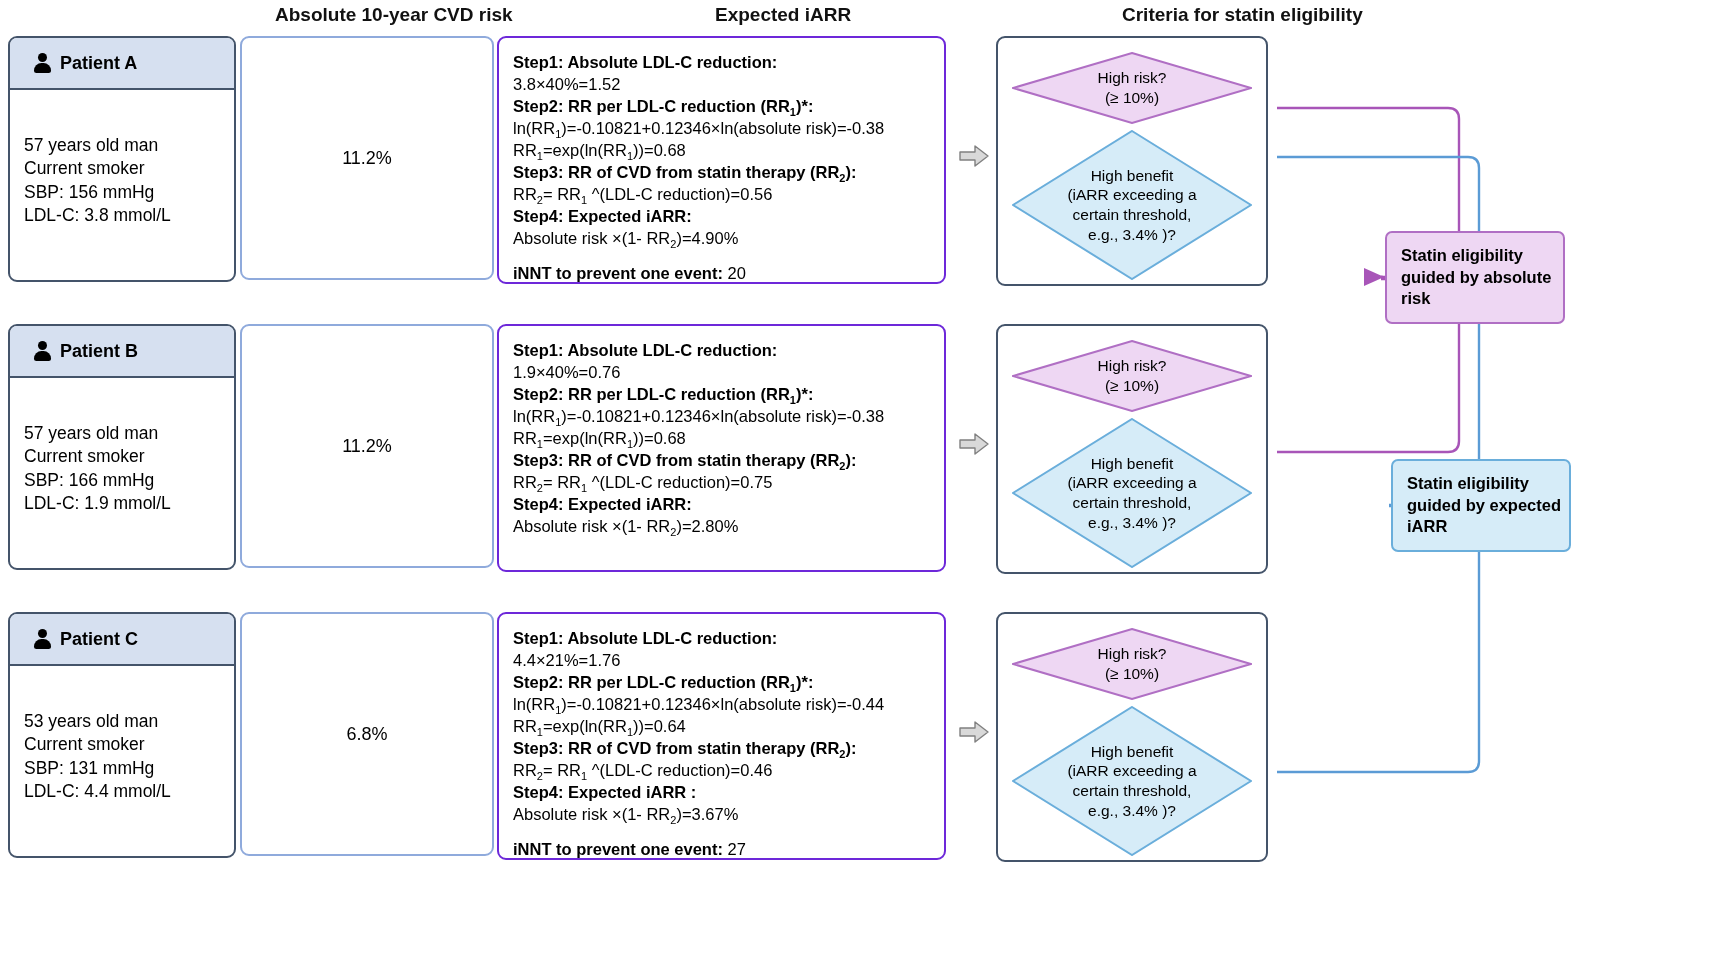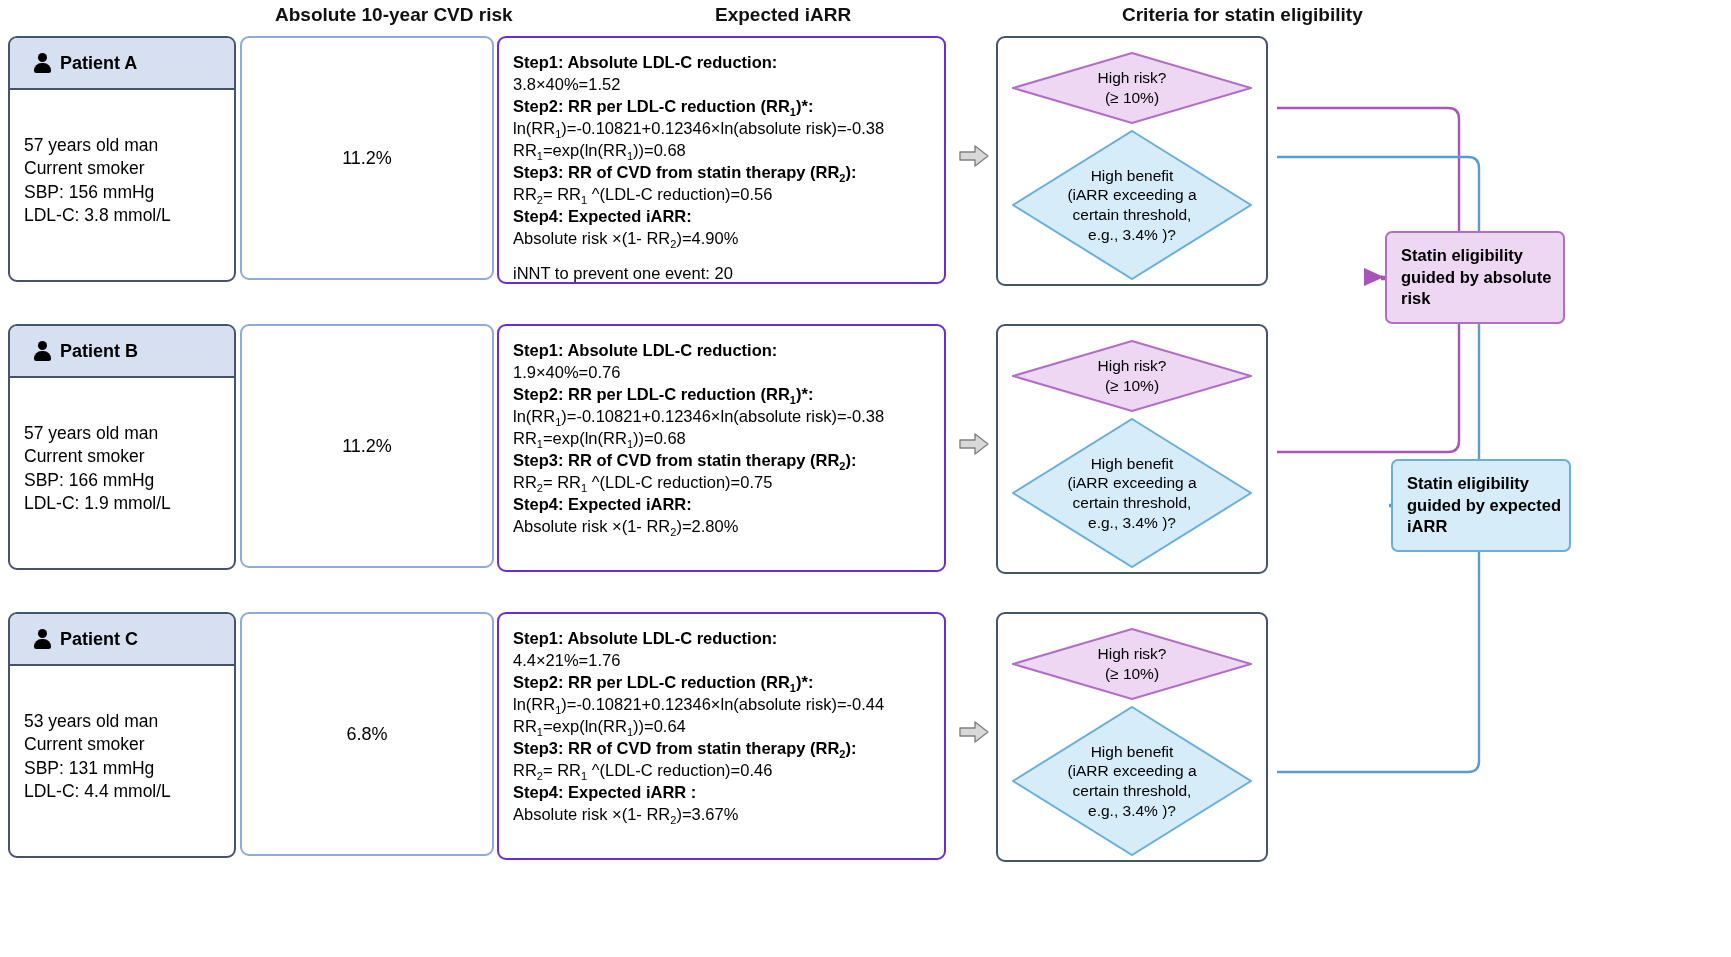--- a/index.html
+++ b/index.html
@@ -97,21 +97,21 @@
     box-sizing:border-box;
     padding:14px 0 0 14px;
     font-size:16.5px;
     line-height:1.33;
     color:#000;
   }
   .calc-box .b{font-weight:bold;}
   .calc-box .ln{white-space:nowrap;}
   .calc-box sub{font-size:11px;line-height:0;}
   .innt{margin-top:14px;white-space:nowrap;}
-  .innt .b{font-weight:normal;}
+  .innt .b{font-weight:bold;}
 
   
   .block-arrow{
     position:absolute;
     width:30px;height:22px;
   }
   .block-arrow svg{display:block;}
 
   
   .criteria-box{
@@ -314,20 +314,21 @@
   <div class="calc-box" style="top:612px;height:248px;">
     <div class="ln b">Step1: Absolute LDL-C reduction:</div>
     <div class="ln">4.4×21%=1.76</div>
     <div class="ln b">Step2: RR per LDL-C reduction (RR<sub>1</sub>)*:</div>
     <div class="ln">ln(RR<sub>1</sub>)=-0.10821+0.12346×ln(absolute risk)=<span>-0.44</span></div>
     <div class="ln">RR<sub>1</sub>=exp(ln(RR<sub>1</sub>))=<span>0.64</span></div>
     <div class="ln b">Step3: RR of CVD from statin therapy (RR<sub>2</sub>):</div>
     <div class="ln">RR<sub>2</sub>= RR<sub>1</sub> ^(LDL-C reduction)=<span>0.46</span></div>
     <div class="ln b">Step4: Expected iARR :</div>
     <div class="ln">Absolute risk ×(1- RR<sub>2</sub>)=<span>3.67%</span></div>
+    <div class="innt"><span class="b">iNNT to prevent one event:</span> <span>27</span></div>
   </div>
 
   <div class="block-arrow" style="left:959px;top:721px;">
     <svg width="30" height="22" viewBox="0 0 30 22">
         <path d="M1 7 L16 7 L16 1 L29 11 L16 21 L16 15 L1 15 Z" fill="#d9d9d9" stroke="#808080" stroke-width="1.4" stroke-linejoin="round"></path>
       </svg>
   </div>
 
   <div class="criteria-box" style="top:612px;height:250px;">
     <div class="diamond" style="top:14px;width:240px;height:72px;">

